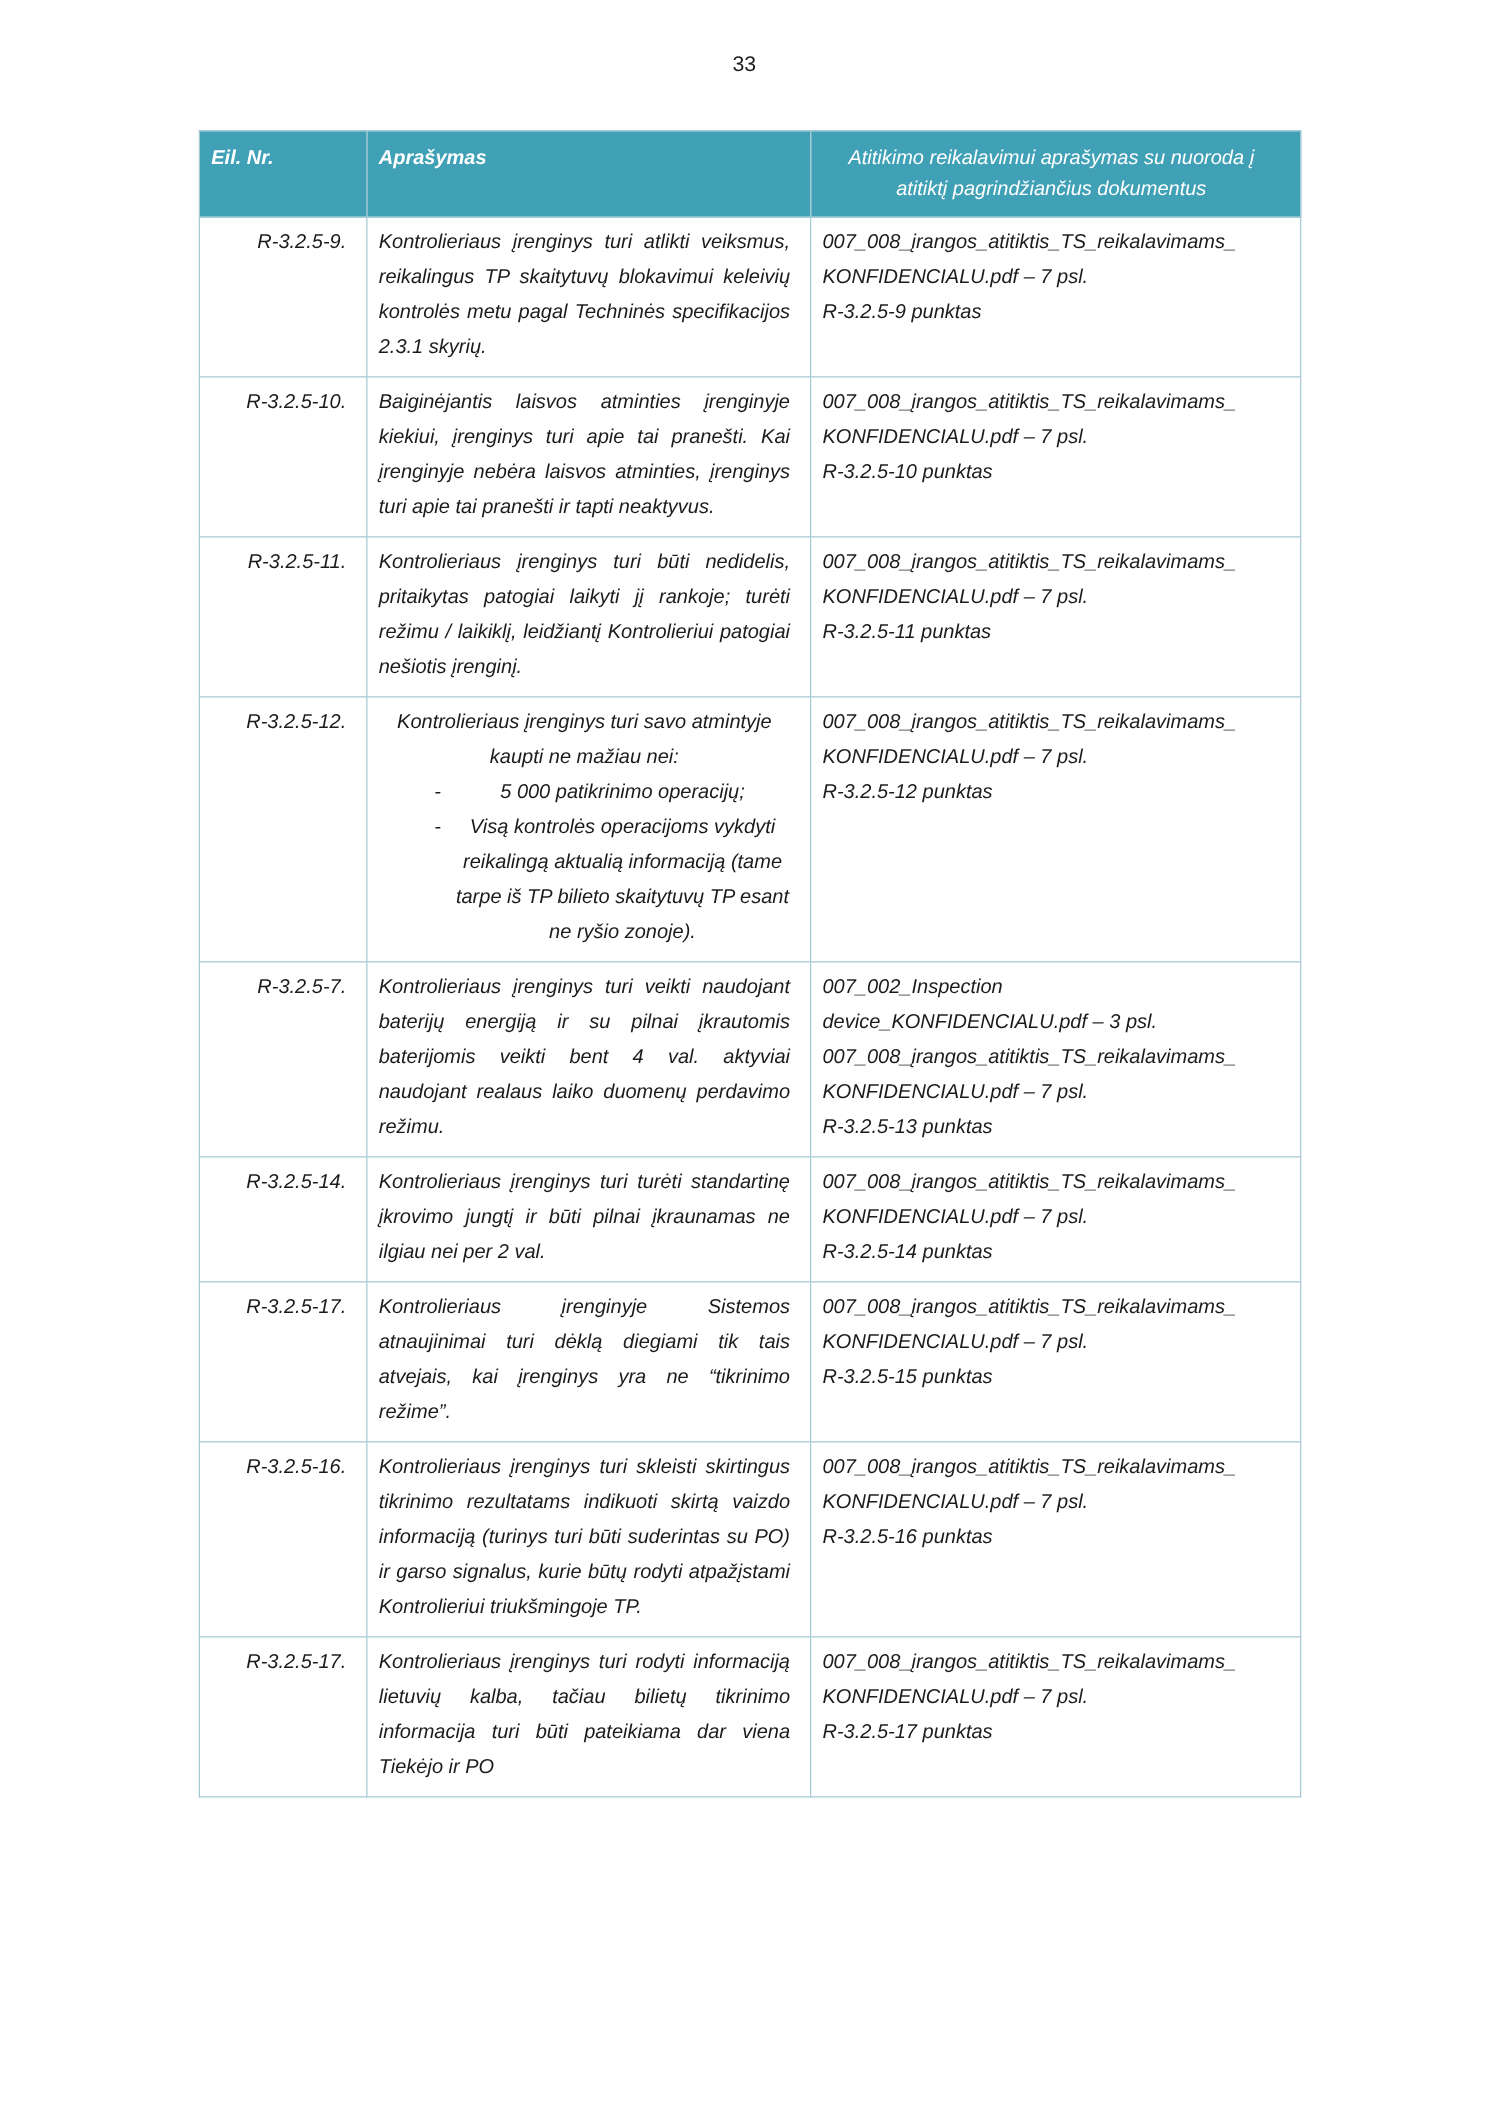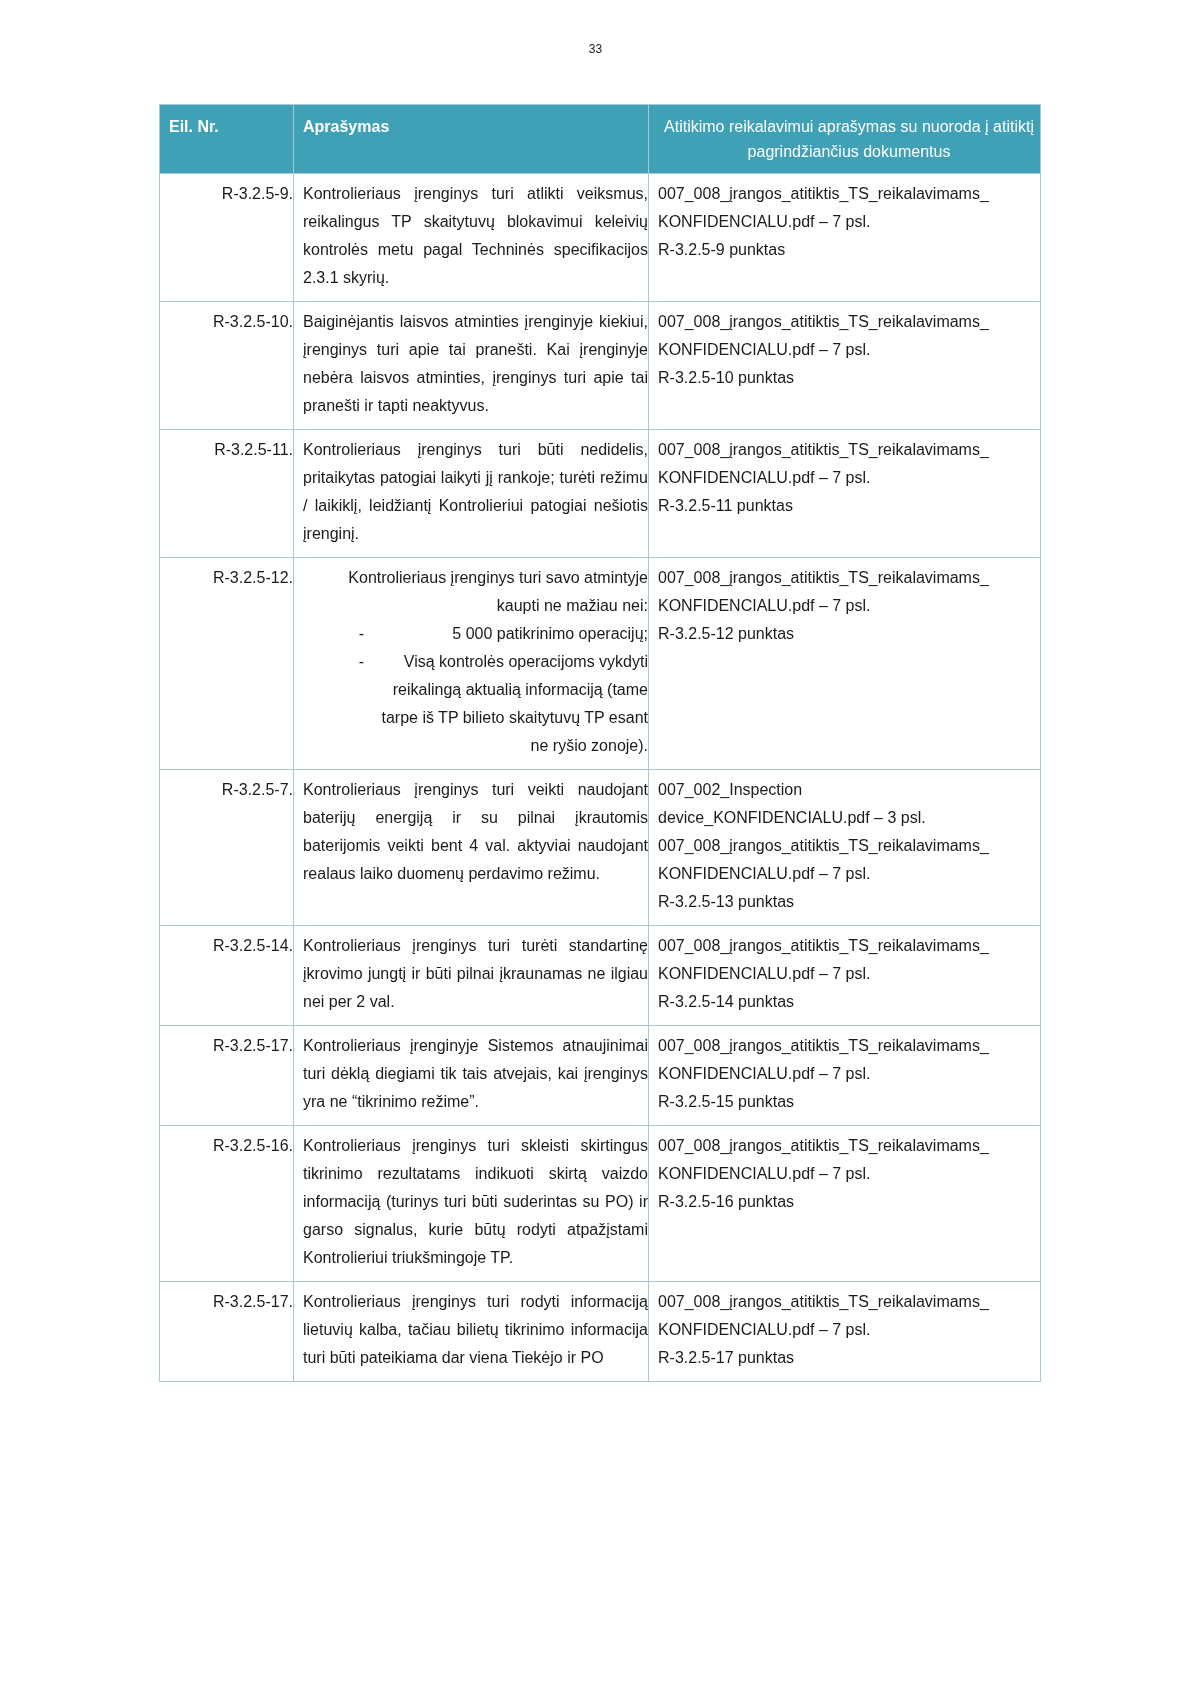--- a/index.html
+++ b/index.html
@@ -15,56 +15,57 @@
     height: 1684px;
     background: #ffffff;
     overflow: hidden;
   }
   .page-number {
     position: absolute;
     top: 42px;
     left: 0;
     width: 100%;
     text-align: center;
-    font-size: 12px;
+    font-size: 17px;
     color: #1b1b1b;
   }
   table.req-table {
     position: absolute;
     left: 159px;
     top: 104px;
     width: 881px;
     border-collapse: collapse;
     table-layout: fixed;
   }
   col.c1 { width: 134px; }
   col.c2 { width: 355px; }
   col.c3 { width: 392px; }
   th, td {
     border: 1px solid var(--border-color, #a6c9d4);
     vertical-align: top;
-    padding: 6px 0 9px 9px;
+    padding: 6px 16px 9px 9px;
     font-size: 16px;
     line-height: 28px;
     color: #1b1b1b;
     word-wrap: break-word;
+    font-style: italic;
   }
   thead th {
     background: var(--header-bg, #3fa0b6);
     color: var(--header-text, #ffffff);
     line-height: 25px;
     padding-top: 9px;
     padding-bottom: 9px;
     border-color: var(--border-color, #a6c9d4);
   }
   th.h-id, th.h-desc { text-align: left; font-weight: bold; }
   th.h-ref { font-weight: normal; }
   td.col-id { text-align: right; }
   td.col-desc { text-align: justify; }
-  td.col-desc.left-align { text-align: right; }
+  td.col-desc.left-align { text-align: center; }
   .dash-item { display: flex; margin-left: 33px; }
   .dash { flex: 0 0 28px; }
   .dash-text { flex: 1; }
   .ref-line { overflow-wrap: anywhere; }
 </style>
 </head>
 <body>
 
 <div class="page">
   <div class="page-number">33</div>

